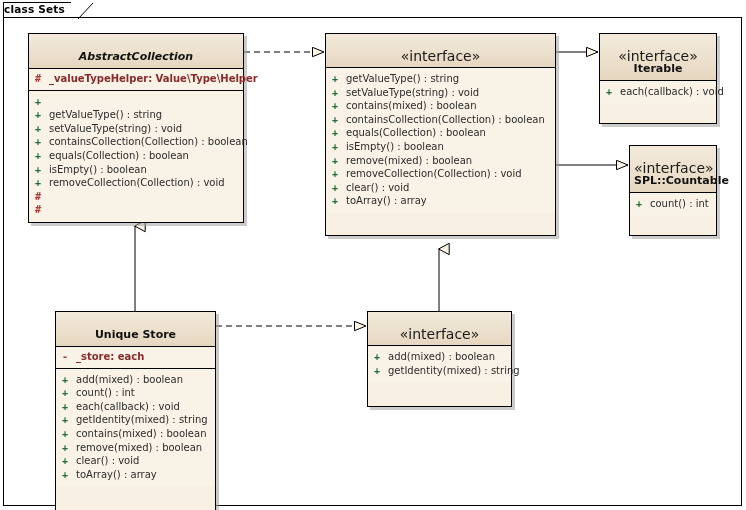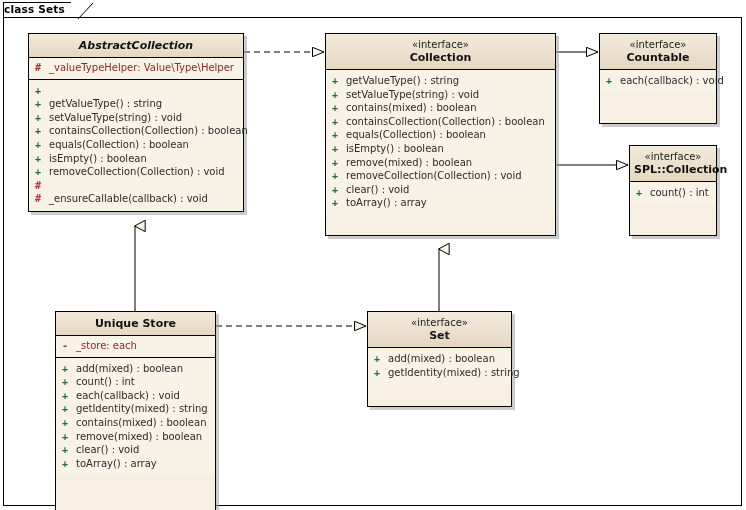--- a/index.html
+++ b/index.html
@@ -74,35 +74,35 @@
     background: #f7efe2;
     box-shadow: 3px 3px 0 0 rgba(160,160,160,0.55);
     z-index: 5;
   }
   .compartment {
     box-sizing: border-box;
   }
   .comp-head {
     background: linear-gradient(to bottom, #f3eadb 0%, #ece0cd 55%, #e5d6bf 100%);
     border-bottom: 1px solid #000000;
-    padding: 5px 4px 5px 4px;
+    padding: 16px 4px 5px 4px;
     text-align: center;
   }
   .comp-attrs {
     background: #f9f2e6;
     border-bottom: 1px solid #000000;
     padding: 3px 0 4px 0;
   }
   .comp-ops {
     background: #f9f2e6;
     padding: 4px 0 5px 0;
   }
 
   .stereotype {
-    font-size: 10px;
+    font-size: 14px;
     color: #1a1a1a;
     line-height: 12px;
     font-weight: normal;
   }
   .cls-name {
     font-size: 11px;
     font-weight: bold;
     color: #111111;
     line-height: 13px;
   }
@@ -123,21 +123,21 @@
     flex: 0 0 14px;
     font-family: "DejaVu Sans Mono", "Liberation Mono", monospace;
     font-size: 10px;
     font-weight: bold;
   }
   .vis-pub  { color: #1f6b3b; }
   .vis-prot { color: #b03a3a; }
   .vis-priv { color: #9e3b3b; }
 
   .m-text  { color: #2b2b2b; }
-  .a-text  { color: #8a2b2b; }
+  .a-text  { color: #8a2b2b; font-weight: bold; }
 
   
   #links {
     position: absolute;
     left: 0;
     top: 0;
     width: 746px;
     height: 510px;
     z-index: 2;
     pointer-events: none;
@@ -232,29 +232,27 @@
         </div>
       <div class="member">
           <span class="vis vis-pub">+</span>
           <span class="m-text">removeCollection(Collection) : void</span>
         </div>
       <div class="member">
           <span class="vis vis-prot">#</span>
         </div>
       <div class="member">
           <span class="vis vis-prot">#</span>
-          <span class="m-text">_ensureCallable(callback) : void</span>
         </div>
     </div>
   </div>
 
   <div class="uml-box" style="left:325px; top:33px; width:231px; height:203px;">
     <div class="compartment comp-head">
       <div class="stereotype">«interface»</div>
-      <div class="cls-name">Collection</div>
     </div>
     <div class="compartment comp-ops">
       <div class="member">
           <span class="vis vis-pub">+</span>
           <span class="m-text">getValueType() : string</span>
         </div>
       <div class="member">
           <span class="vis vis-pub">+</span>
           <span class="m-text">setValueType(string) : void</span>
         </div>
@@ -289,34 +287,34 @@
       <div class="member">
           <span class="vis vis-pub">+</span>
           <span class="m-text">toArray() : array</span>
         </div>
     </div>
   </div>
 
   <div class="uml-box" style="left:599px; top:33px; width:118px; height:91px;">
     <div class="compartment comp-head">
       <div class="stereotype">«interface»</div>
-      <div class="cls-name">Countable</div>
+      <div class="cls-name">Iterable</div>
     </div>
     <div class="compartment comp-ops">
       <div class="member">
           <span class="vis vis-pub">+</span>
           <span class="m-text">each(callback) : void</span>
         </div>
     </div>
   </div>
 
   <div class="uml-box" style="left:629px; top:145px; width:88px; height:91px;">
     <div class="compartment comp-head">
       <div class="stereotype">«interface»</div>
-      <div class="cls-name">SPL::Collection</div>
+      <div class="cls-name">SPL::Countable</div>
     </div>
     <div class="compartment comp-ops">
       <div class="member">
           <span class="vis vis-pub">+</span>
           <span class="m-text">count() : int</span>
         </div>
     </div>
   </div>
 
   <div class="uml-box" style="left:55px; top:311px; width:161px; height:225px;">
@@ -361,21 +359,20 @@
       <div class="member">
           <span class="vis vis-pub">+</span>
           <span class="m-text">toArray() : array</span>
         </div>
     </div>
   </div>
 
   <div class="uml-box" style="left:367px; top:311px; width:145px; height:96px;">
     <div class="compartment comp-head">
       <div class="stereotype">«interface»</div>
-      <div class="cls-name">Set</div>
     </div>
     <div class="compartment comp-ops">
       <div class="member">
           <span class="vis vis-pub">+</span>
           <span class="m-text">add(mixed) : boolean</span>
         </div>
       <div class="member">
           <span class="vis vis-pub">+</span>
           <span class="m-text">getIdentity(mixed) : string</span>
         </div>

